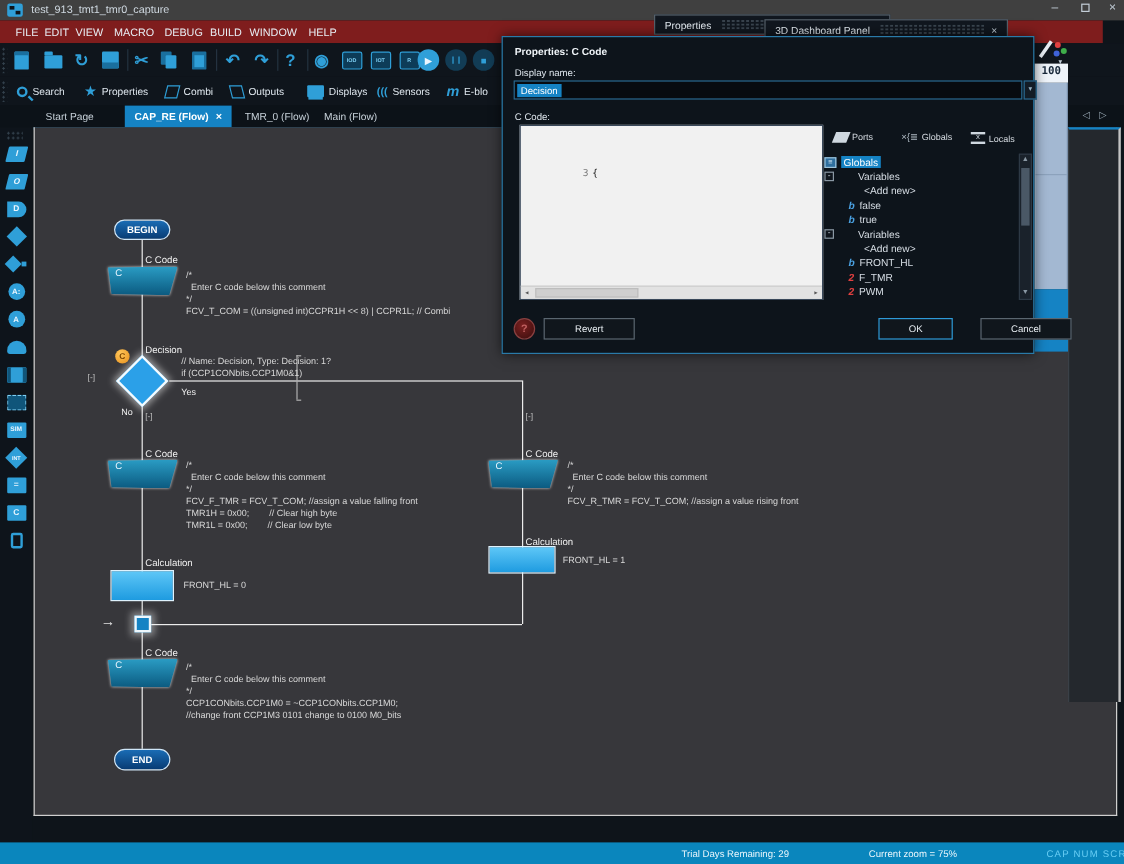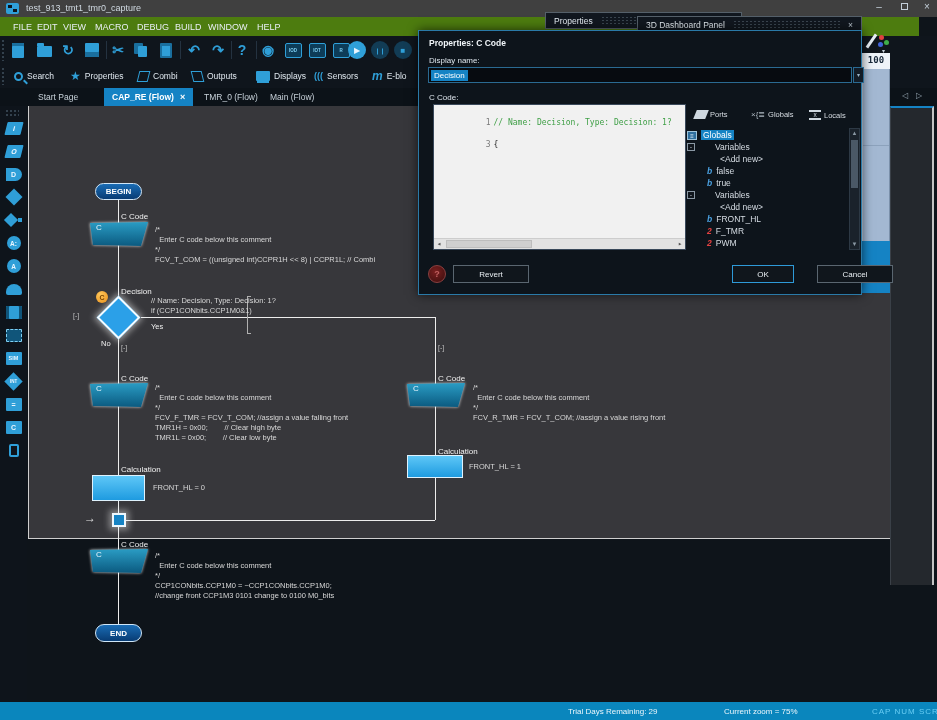--- a/index.html
+++ b/index.html
@@ -7,21 +7,21 @@
 #app{position:relative;width:937px;height:720px;background:#0e141a;font-family:"Liberation Sans",sans-serif;overflow:hidden;color:#dfe7ee}
 .txt{position:absolute;white-space:pre;line-height:1}
 
 #titlebar{position:absolute;left:0;top:0;width:937px;height:17px;background:#404040}
 #appicon{position:absolute;left:6px;top:3px;width:13px;height:11px;background:#2f9fd8;border-radius:2px}
 #appicon:after{content:"";position:absolute;left:2px;top:2px;width:9px;height:7px;background:
  linear-gradient(#0e141a,#0e141a) 0 0/4px 3px no-repeat,linear-gradient(#0e141a,#0e141a) 5px 4px/4px 3px no-repeat}
 .winbtn{position:absolute;top:1px;width:16px;height:12px;color:#c3ced8;font-size:10px;text-align:center;line-height:12px}
 #btn-max span{display:inline-block;width:7px;height:7px;border:1px solid #c3ced8;margin-top:2px}
 
-#menubar{position:absolute;left:0;top:17px;width:919px;height:19px;background:#4d7c0f}
+#menubar{position:absolute;left:0;top:17px;width:919px;height:19px;background:#7f1d1d}
 .menuitem{position:absolute;top:5px;font-size:9px;color:#e8eef4}
 
 #toolbar1{position:absolute;left:0;top:36px;width:937px;height:28px;background:#0f151c}
 #toolbar2{position:absolute;left:0;top:64px;width:937px;height:24px;background:#0f151c}
 .grip{position:absolute;width:5px;background-image:radial-gradient(#33414d 1px,transparent 1px);background-size:4px 4px}
 .tico{position:absolute;top:3px;width:22px;height:22px;display:flex;align-items:center;justify-content:center;color:#2f9fd8}
 .tsep{position:absolute;top:5px;width:1px;height:18px;background:#243240}
 .glyph{font-size:14px;font-weight:bold}
 .docshape{width:12px;height:15px;background:#2f9fd8;border-radius:1px;box-shadow:inset 0 3px 0 #1a6f9e}
 .foldershape{width:15px;height:11px;background:#2f9fd8;border-radius:1px;position:relative;margin-top:3px}
@@ -54,21 +54,21 @@
 .pal{position:absolute;left:4px;width:19px;height:16px;display:flex;align-items:center;justify-content:center;color:#eaf6ff;font-size:7px;font-weight:bold}
 .pal .shp{width:16px;height:13px;background:#2f9fd8;display:flex;align-items:center;justify-content:center;border-radius:1px}
 .pal .skew{transform:skewX(-14deg)}
 .pal .dshape{border-radius:0 7px 7px 0}
 .pal .dome{border-radius:8px 8px 2px 2px;height:11px}
 .pal .diam{width:12px;height:12px;transform:rotate(45deg);background:#2f9fd8}
 .pal .circ{border-radius:50%;width:14px;height:14px;font-size:6.5px}
 .pal .dash{background:#10557a;border:1px dashed #7fd0f4}
 .pal .brkt{width:10px;height:13px;border:2px solid #2f9fd8;border-left:2px solid #2f9fd8;border-radius:2px;border-top-color:#2f9fd8;background:none}
 
-#canvas{position:absolute;left:28px;top:106px;width:903px;height:433px;background:#37373b;border:1px solid #cfcfcf;border-top:none}
+#canvas{position:absolute;left:28px;top:106px;width:903px;height:574px;background:#37373b;border:1px solid #cfcfcf;border-top:none}
 .fline{position:absolute;background:#ececec}
 .flabel{position:absolute;white-space:pre;font-size:8px;color:#f2f2f2}
 .fcode{position:absolute;white-space:pre;font-size:7.5px;color:#d8d8d8}
 .collapse{position:absolute;font-size:7px;color:#c0c0c0}
 .pill{position:absolute;background:linear-gradient(180deg,#1a6cb4,#083c74);border:1px solid #cfe6f8;border-radius:9px;color:#fff;font-size:8px;font-weight:bold;display:flex;align-items:center;justify-content:center}
 .cblock{position:absolute;filter:drop-shadow(0 0 1.5px rgba(255,255,255,.85))}
 .cblock .inner{width:100%;height:100%;background:linear-gradient(180deg,#2a9cc4,#0b5a80);clip-path:polygon(0 4%,100% 0,88% 100%,5% 96%);color:#eaf6ff;font-size:8px;padding:1px 0 0 6px}
 .calcblock{position:absolute;background:linear-gradient(180deg,#5ec7f7,#1e9be0);border:1px solid #dff2fd}
 #diamond{position:absolute;left:95px;top:295px;width:45px;height:45px}
 #diamond .d{position:absolute;left:7px;top:7px;width:31px;height:31px;background:#2ba0e8;border:2px solid #f4fbff;transform:rotate(45deg);box-shadow:0 0 6px 2px rgba(255,255,255,.5)}
@@ -369,21 +369,21 @@
       </div>
     <div class="pal" style="top:336px">
         <div class="brkt"></div>
       </div>
   </div>
 
   <div class="ptitle" style="left:545px;top:12px;width:197px">
     <span>Properties</span>
     <span class="dots"></span>
   </div>
-  <div class="ptitle" style="left:637px;top:16px;width:225px">
+  <div class="ptitle" style="left:637px;top:16px;width:203px">
     <span>3D Dashboard Panel</span>
     <span class="dots"></span>
     <span style="margin-left:6px;color:#c3ced8">×</span>
   </div>
 
   <div id="dashstrip"></div>
   <div id="brush">
     <div class="handle"></div>
       <div class="dotr"></div>
       <div class="dotg"></div>
@@ -399,23 +399,20 @@
   <div id="dialog">
     <div class="dtitle">Properties: C Code</div>
     <div class="dlabel" style="left:10px;top:25px">Display name:</div>
     <div id="nameinput">
       <span class="sel">Decision</span>
     </div>
     <div id="namedd">▾</div>
     <div class="dlabel" style="left:10px;top:62px">C Code:</div>
 
     <div id="editor">
-      <div class="cl" style="top:4px">
-        <span class="num">1</span><span class="cm">// Name: Decision, Type: Decision: 1?</span>
-      </div>
       <div class="cl" style="top:26px">
         <span class="num">3</span><span class="pl">{</span>
       </div>
       <div id="hscroll">
         <div class="ar" style="left:0">◂</div>
         <div class="thumb"></div>
         <div class="ar" style="right:0">▸</div>
       </div>
     </div>
 

